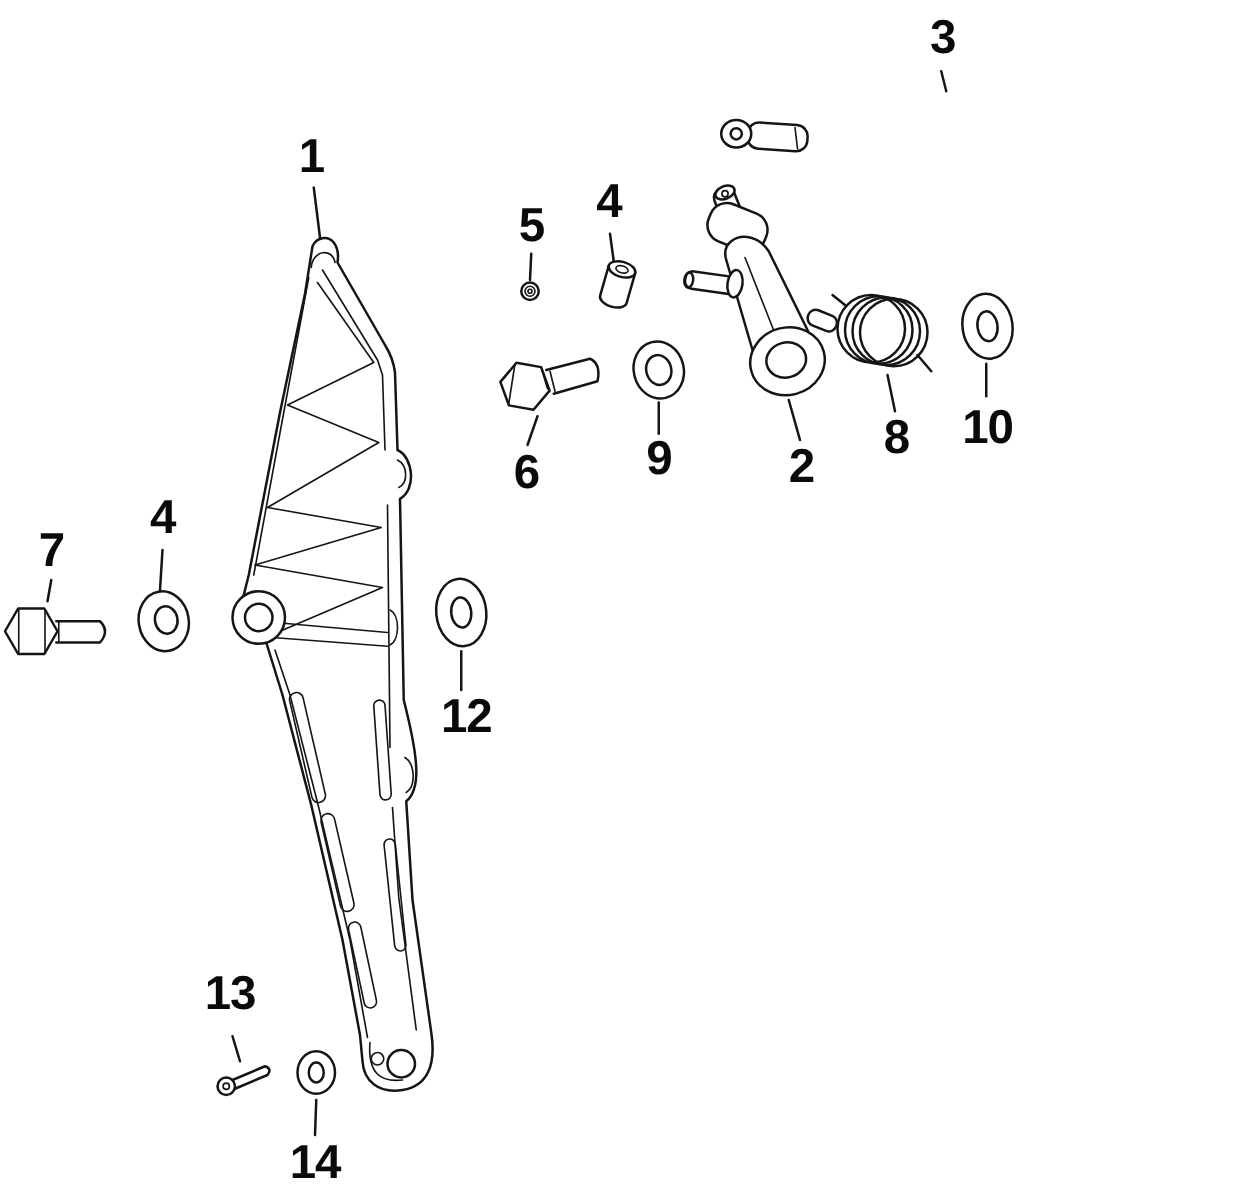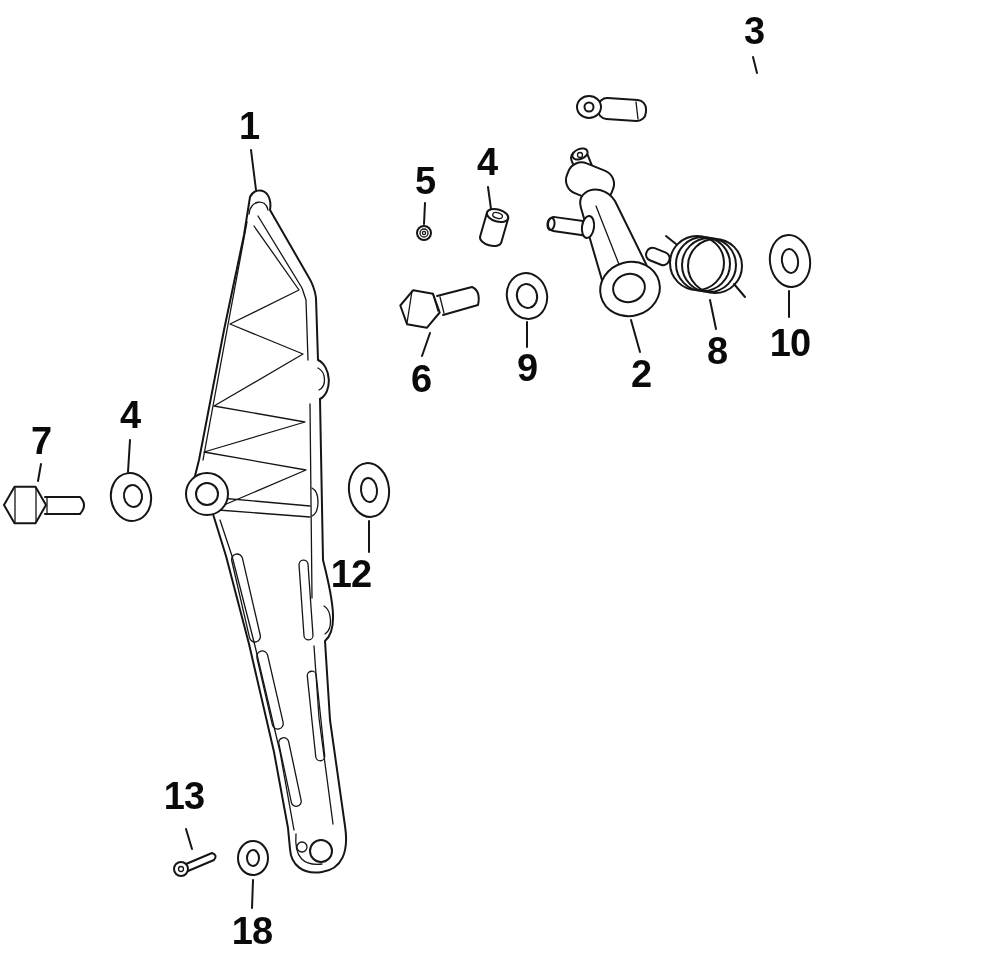--- a/index.html
+++ b/index.html
@@ -197,17 +197,17 @@
   <div class="callout" style="left:641px; top:374px">2</div>
   <div class="callout" style="left:754px; top:31px">3</div>
   <div class="callout" style="left:487px; top:162px">4</div>
   <div class="callout" style="left:425px; top:181px">5</div>
   <div class="callout" style="left:421px; top:379px">6</div>
   <div class="callout" style="left:41px;  top:441px">7</div>
   <div class="callout" style="left:717px; top:351px">8</div>
   <div class="callout" style="left:527px; top:368px">9</div>
   <div class="callout" style="left:790px; top:343px">10</div>
   <div class="callout" style="left:130px; top:415px">4</div>
-  <div class="callout" style="left:351px; top:574px">12</div>
+  <div class="callout" style="left:373px; top:574px">12</div>
   <div class="callout" style="left:184px; top:796px">13</div>
-  <div class="callout" style="left:252px; top:931px">18</div>
+  <div class="callout" style="left:252px; top:931px">14</div>
 
 </div>
 
 </body></html>

